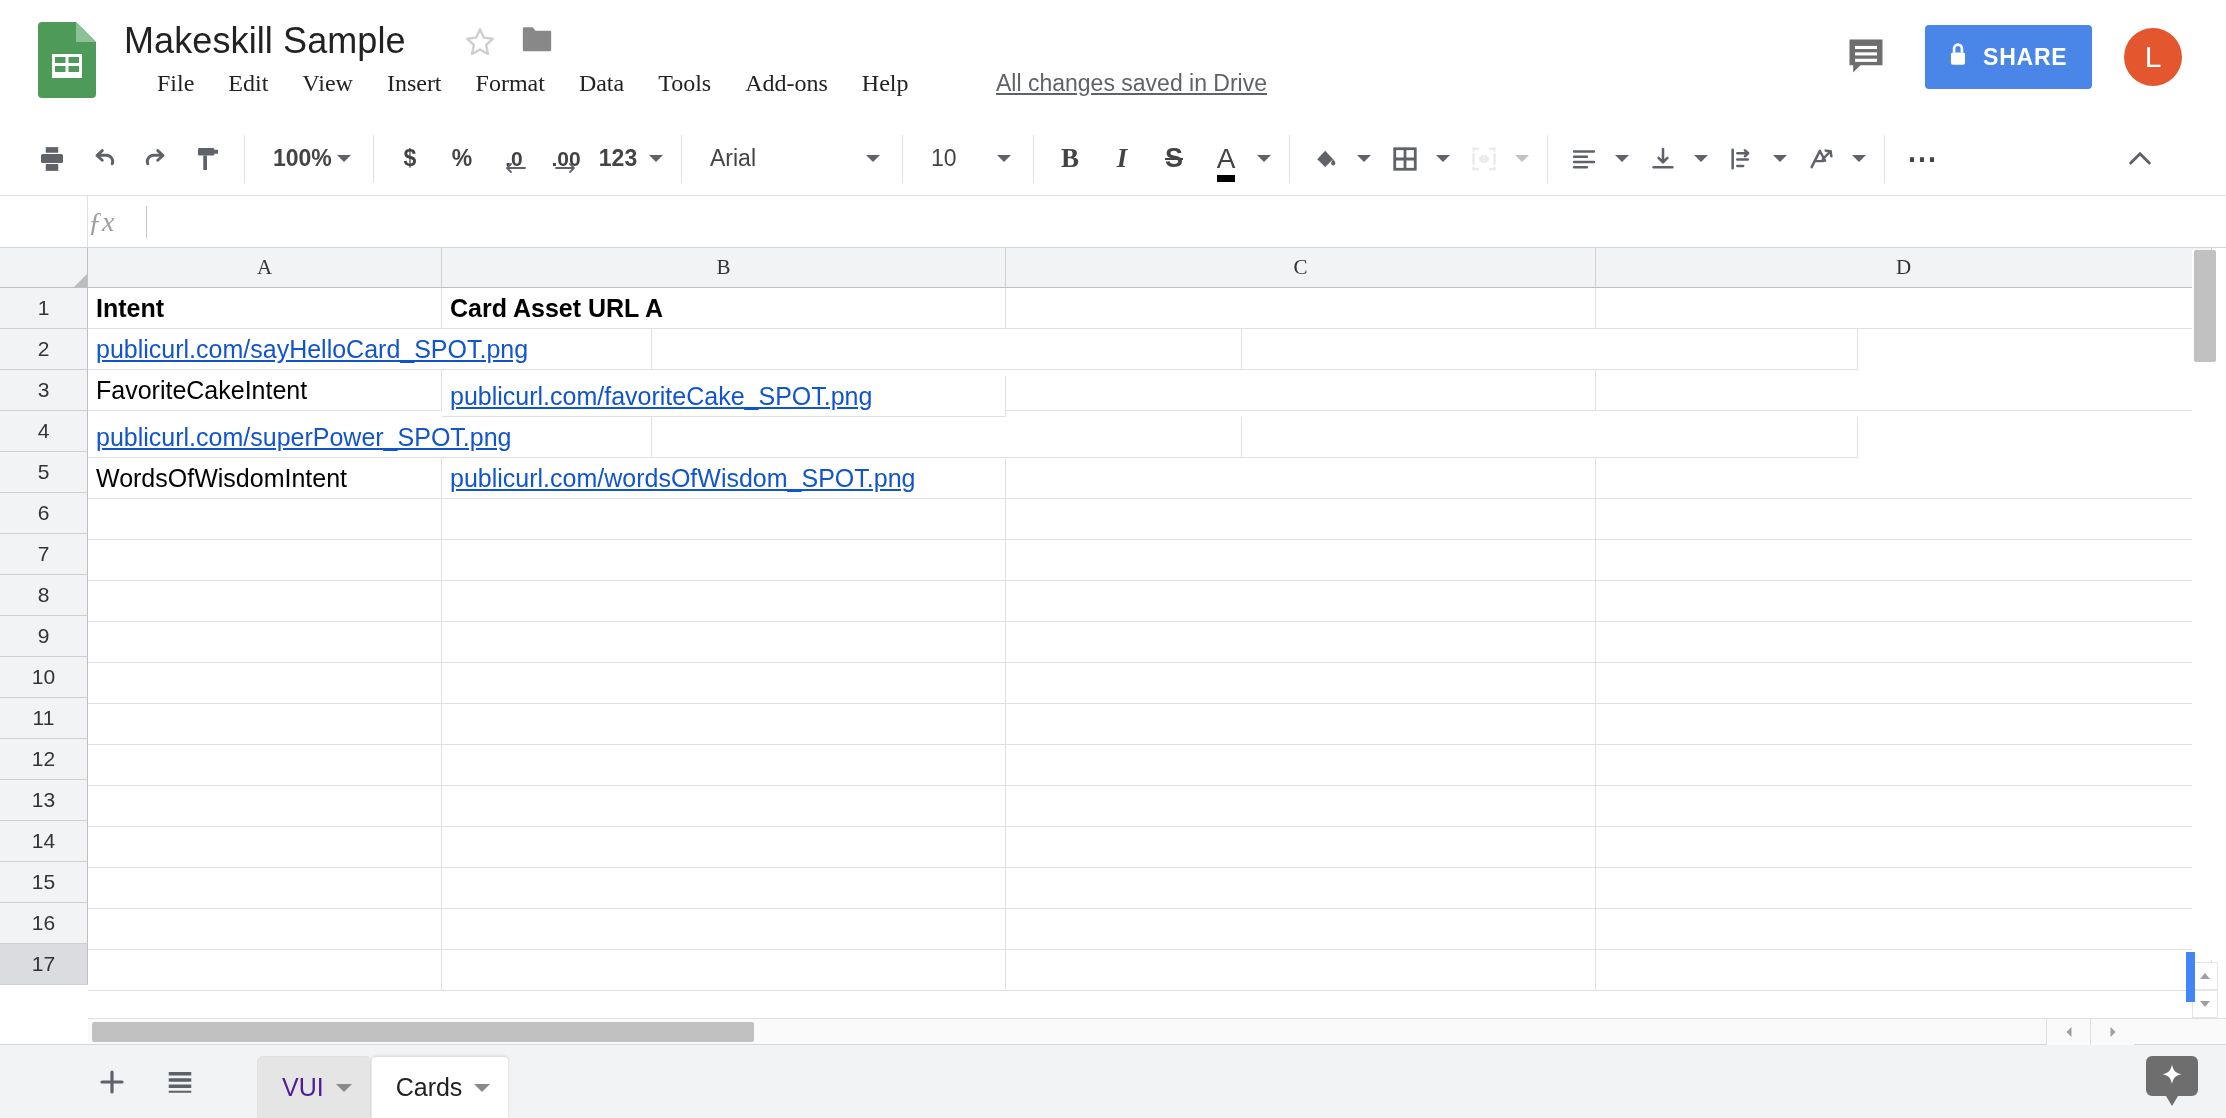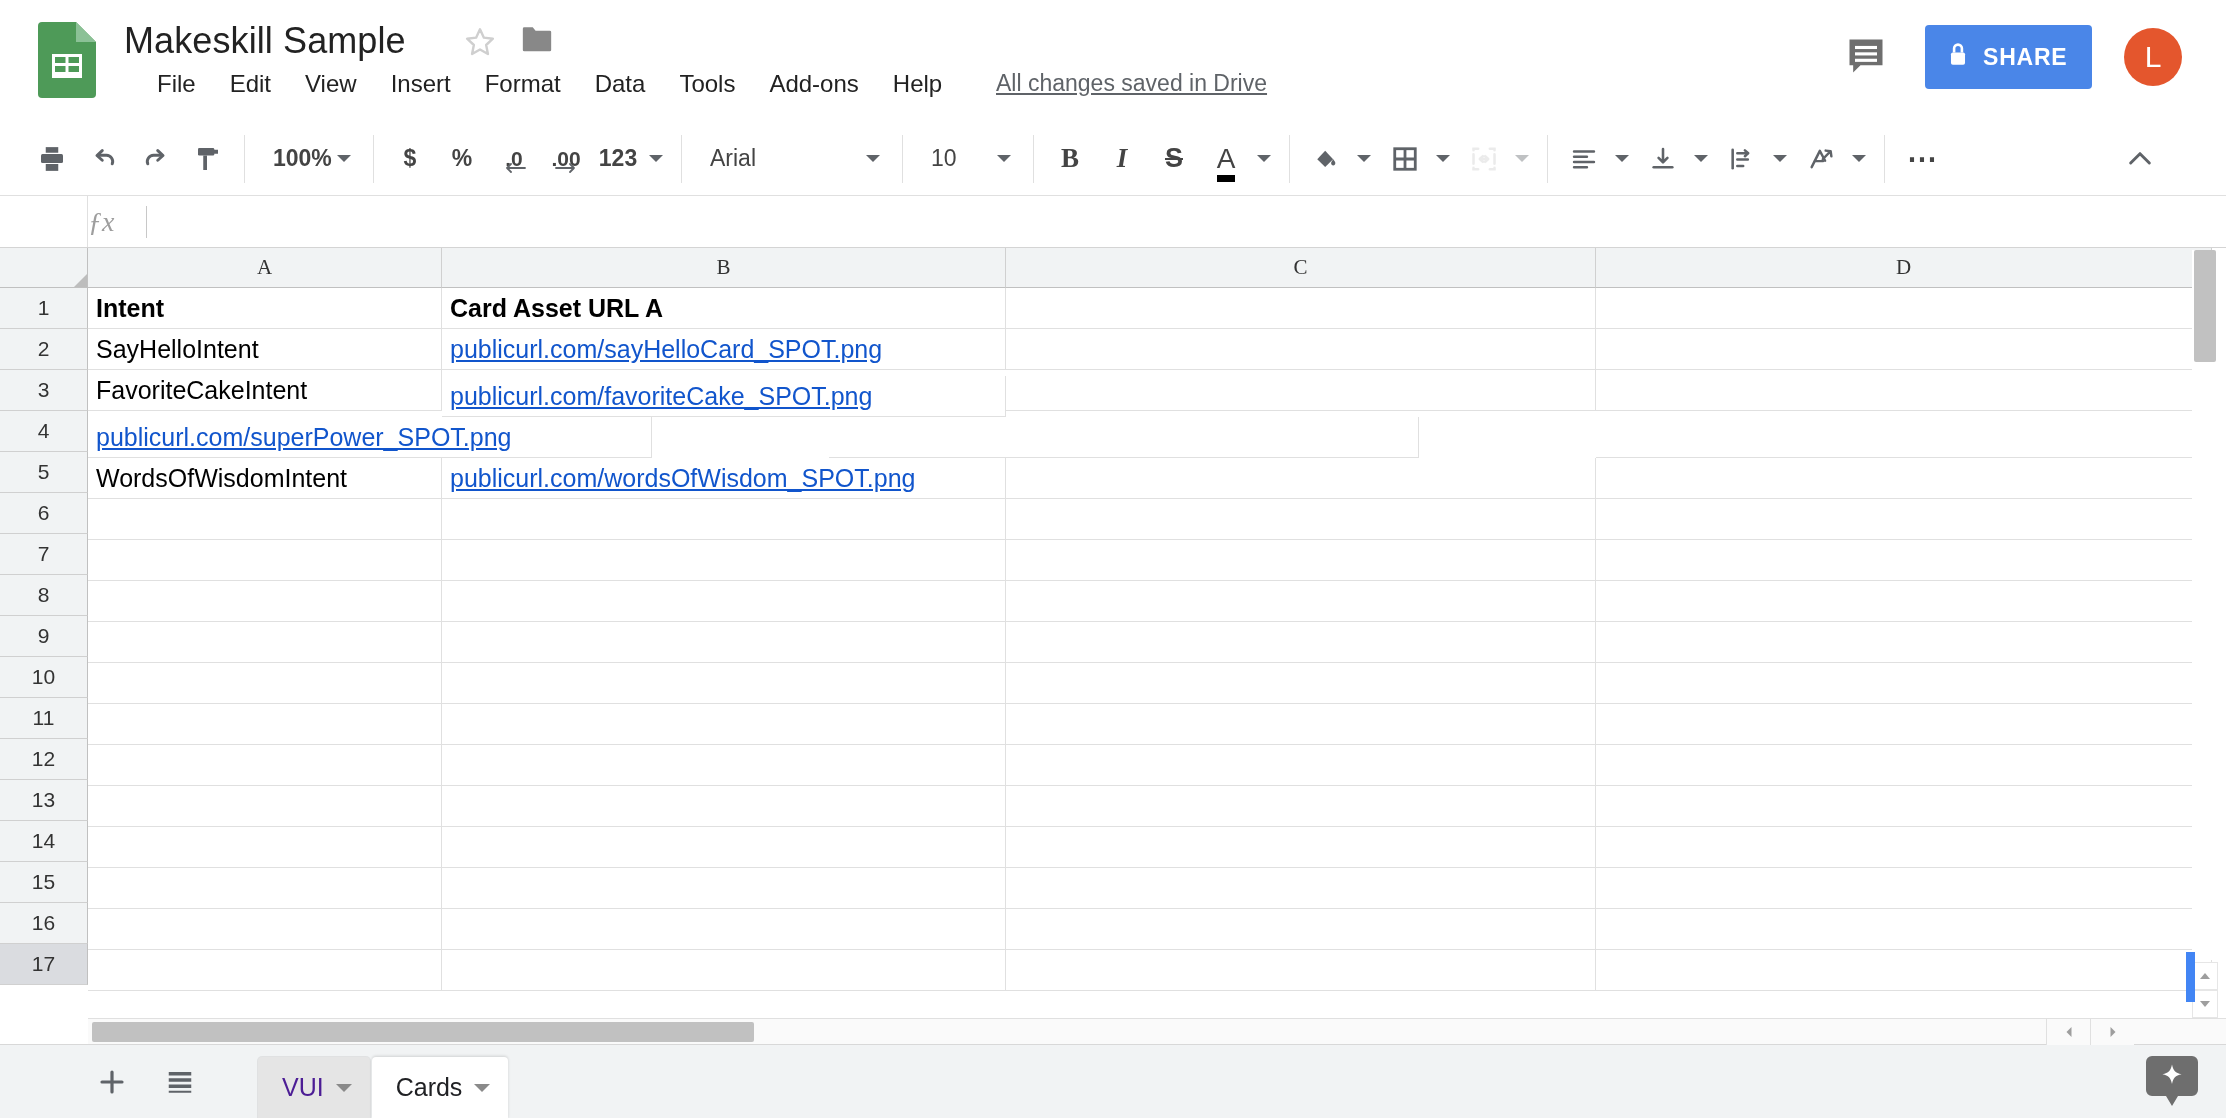--- a/index.html
+++ b/index.html
@@ -27,21 +27,21 @@
   .star-icon {
     position: absolute; left: 462px; top: 24px; width: 36px; height: 36px;
     cursor: pointer;
   }
   .folder-icon {
     position: absolute; left: 520px; top: 24px; width: 34px; height: 32px;
     cursor: pointer;
   }
   .menubar {
     position: absolute; left: 140px; top: 66px;
-    display: flex; align-items: center; gap: 0;
+    display: flex; align-items: center; gap: 0; font-family: Liberation Serif, serif;
   }
   .menubar .mi {
     font-size: 24px; color: #222; padding: 4px 17px; cursor: pointer;
     white-space: nowrap; border-radius: 2px;
   }
   .saved-state {
     position: absolute; left: 996px; top: 70px;
     font-size: 23px; color: #5f6368; text-decoration: underline; cursor: pointer;
     white-space: nowrap;
   }
@@ -148,21 +148,21 @@
     font-family: "Liberation Serif", serif;
   }
   .row-headers { position: absolute; left: 0; top: 40px; width: 88px; z-index: 4; }
   .row-h {
     width: 88px; background: #f1f3f4; border-right: 1px solid #c0c0c0;
     border-bottom: 1px solid #d0d0d0; display: flex; align-items: center;
     justify-content: center; font-size: 21px; color: #333; cursor: pointer;
   }
   .row-h.partial { background: #dadce0; }
   .cells { position: absolute; left: 88px; top: 40px; }
-  .grid-row { display: flex; justify-content: space-between; }
+  .grid-row { display: flex; }
   .cell {
     border-right: 1px solid #e0e0e0; border-bottom: 1px solid #e0e0e0;
     display: flex; align-items: center; padding: 0 6px 0 8px;
     font-size: 25px; color: #000; overflow: hidden; white-space: nowrap;
     background: #fff; cursor: cell;
   }
   .cell.bold { font-weight: bold; }
   .cell a {
     color: #1155cc; text-decoration: underline; font-size: 25px;
     white-space: nowrap; cursor: pointer;
@@ -532,21 +532,20 @@
         <div class="row-h partial" style="height: 41px;">17</div>
       </div>
     <div class="cells">
         <div class="grid-row">
           <div class="cell bold" style="width: 354px; height: 41px;">Intent</div>
           <div class="cell bold" style="width: 564px; height: 41px;">Card Asset URL A</div>
           <div class="cell" style="width: 590px; height: 41px;"></div>
           <div class="cell" style="width: 616px; height: 41px;"></div>
         </div>
         <div class="grid-row">
-          <div class="cell" style="width: 354px; height: 41px;">SayHelloIntent</div>
           <div class="cell" style="width: 564px; height: 41px;">
             <a>publicurl.com/sayHelloCard_SPOT.png</a>
           </div>
           <div class="cell" style="width: 590px; height: 41px;"></div>
           <div class="cell" style="width: 616px; height: 41px;"></div>
         </div>
         <div class="grid-row">
           <div class="cell" style="width: 354px; height: 41px;">FavoriteCakeIntent</div>
           <div class="cell" style="width: 564px; height: 41px; margin-top: 6px;">
             <a>publicurl.com/favoriteCake_SPOT.png</a>

